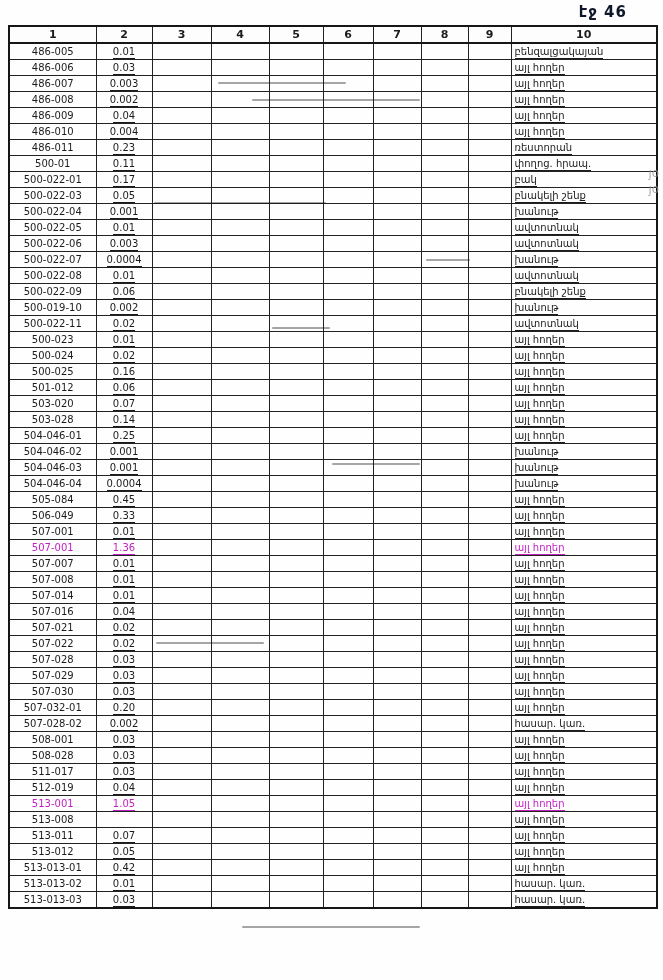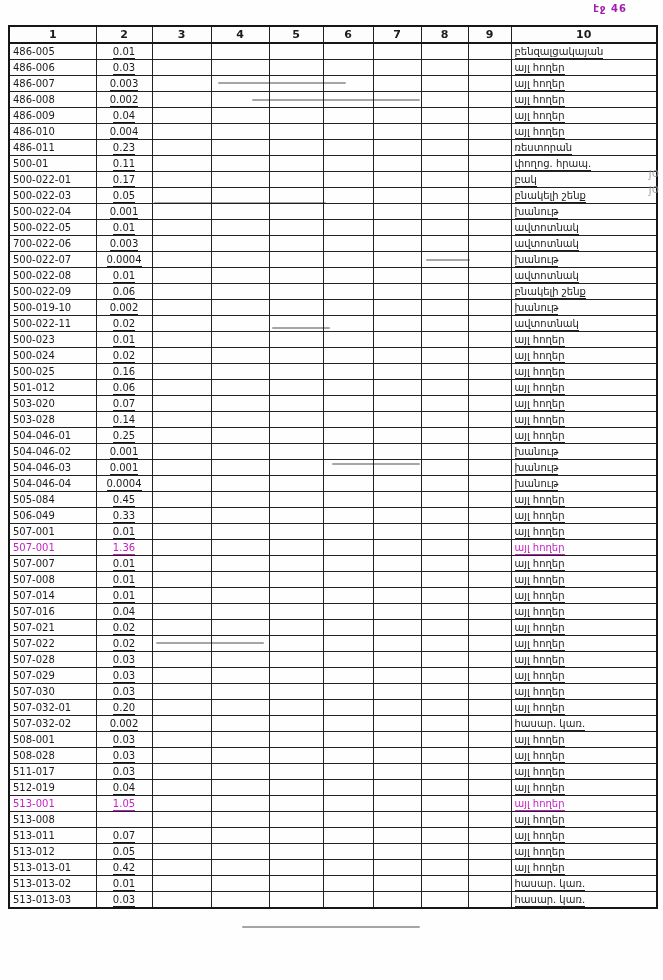--- a/index.html
+++ b/index.html
@@ -1,36 +1,36 @@
 <!DOCTYPE html>
 <html><head>
 <meta charset="utf-8">
 <style>
   html,body{margin:0;padding:0;}
   body{
     width:663px;height:980px;background:#fefefe;position:relative;
     font-family:"DejaVu Sans", sans-serif;color:#1b1b1b;overflow:hidden;
   }
   .page-label{
-    position:absolute;top:3px;right:36px;font-size:10px;font-weight:bold;
-    letter-spacing:1px;color:#a21caf;
+    position:absolute;top:3px;right:36px;font-size:15px;font-weight:bold;
+    letter-spacing:1px;color:#0f172a;
   }
   table.grid{
     position:absolute;top:25px;left:8px;border-collapse:collapse;
     table-layout:fixed;width:648px;border:2px solid #161616;
   }
   table.grid th, table.grid td{
     border:1px solid #222;height:15px;padding:0 3px;font-size:10px;
     overflow:hidden;white-space:nowrap;vertical-align:bottom;line-height:14px;
   }
   table.grid th{
     font-weight:bold;font-size:11px;text-align:center;vertical-align:middle;
     border-bottom:2px solid #161616;background:#fdfdfd;
   }
-  td.col-code{text-align:left;margin-top:24px;}
+  td.col-code{text-align:center;margin-top:24px;}
   td.col-value{text-align:center;}
   td.col-value span, td.col-desc span{
     border-bottom:1px solid currentColor;display:inline-block;line-height:12px;
   }
   td.col-desc{text-align:left;}
   tr.magenta td{color:#c21fc2;}
   .artifact{
     position:absolute;height:2px;background:rgba(20,20,20,0.38);
     border-radius:1px;
   }
@@ -209,21 +209,21 @@
         <td class="col-empty"></td>
         <td class="col-empty"></td>
         <td class="col-empty"></td>
         <td class="col-empty"></td>
         <td class="col-empty"></td>
         <td class="col-empty"></td>
         <td class="col-empty"></td>
         <td class="col-desc"><span>ավտոտնակ</span></td>
       </tr>
       <tr>
-        <td class="col-code">700-022-06</td>
+        <td class="col-code">500-022-06</td>
         <td class="col-value"><span>0.003</span></td>
         <td class="col-empty"></td>
         <td class="col-empty"></td>
         <td class="col-empty"></td>
         <td class="col-empty"></td>
         <td class="col-empty"></td>
         <td class="col-empty"></td>
         <td class="col-empty"></td>
         <td class="col-desc"><span>ավտոտնակ</span></td>
       </tr>
@@ -569,21 +569,21 @@
         <td class="col-empty"></td>
         <td class="col-empty"></td>
         <td class="col-empty"></td>
         <td class="col-empty"></td>
         <td class="col-empty"></td>
         <td class="col-empty"></td>
         <td class="col-empty"></td>
         <td class="col-desc"><span>այլ հողեր</span></td>
       </tr>
       <tr>
-        <td class="col-code">507-032-02</td>
+        <td class="col-code">507-028-02</td>
         <td class="col-value"><span>0.002</span></td>
         <td class="col-empty"></td>
         <td class="col-empty"></td>
         <td class="col-empty"></td>
         <td class="col-empty"></td>
         <td class="col-empty"></td>
         <td class="col-empty"></td>
         <td class="col-empty"></td>
         <td class="col-desc"><span>հասար. կառ.</span></td>
       </tr>

